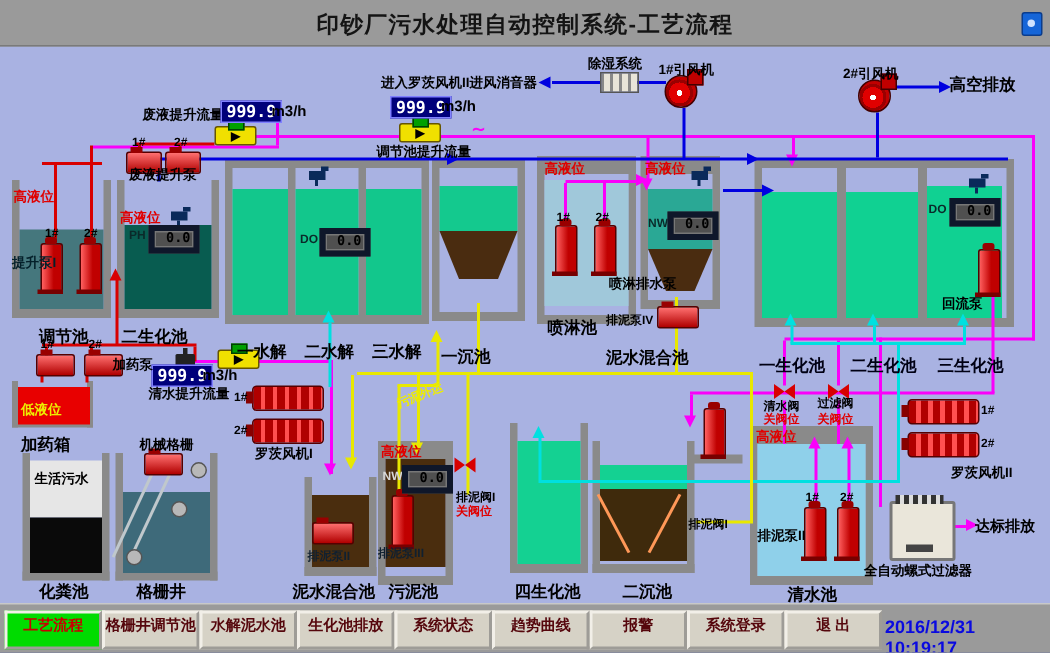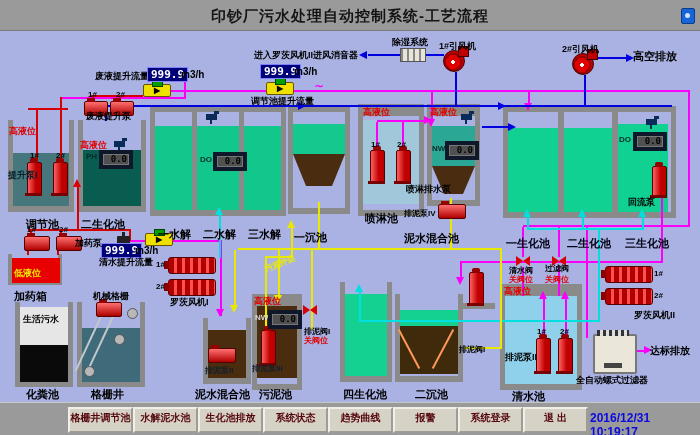--- a/index.html
+++ b/index.html
@@ -352,35 +352,36 @@
   <div class="tname" style="left:26px;top:387px;">化粪池</div>
   <div class="lbl" style="left:93px;top:290px;">机械格栅</div>
   <div class="tname" style="left:91px;top:387px;">格栅井</div>
   <div class="tname" style="left:195px;top:387px;">泥水混合池</div>
   <div class="lbl sz8 dim-t" style="left:205px;top:365px;">排泥泵II</div>
   <div class="tname" style="left:259px;top:387px;">污泥池</div>
   <div class="lbl sz8 dim-t" style="left:252px;top:363px;">排泥泵III</div>
   <div class="tname" style="left:343px;top:387px;">四生化池</div>
   <div class="tname" style="left:415px;top:387px;">二沉池</div>
   <div class="lbl sz8" style="left:459px;top:344px;">排泥阀I</div>
-  <div class="tname" style="left:512px;top:389px;">清水池</div>
+  <div class="tname" style="left:525px;top:389px;">清水池</div>
   <div class="lbl" style="left:505px;top:351px;">排泥泵II</div>
   <div class="lbl sz8" style="left:509px;top:265px;">清水阀</div>
   <div class="lbl sz8 red-t" style="left:509px;top:274px;">关阀位</div>
   <div class="lbl sz8" style="left:545px;top:263px;">过滤阀</div>
   <div class="lbl sz8 red-t" style="left:545px;top:274px;">关阀位</div>
   <div class="lbl sz8" style="left:304px;top:326px;">排泥阀I</div>
   <div class="lbl sz8 red-t" style="left:304px;top:335px;">关阀位</div>
   <div class="lbl" style="left:170px;top:296px;">罗茨风机I</div>
   <div class="lbl" style="left:634px;top:309px;">罗茨风机II</div>
   <div class="lbl" style="left:576px;top:374px;">全自动螺式过滤器</div>
   <div class="lbl sz10" style="left:650px;top:344px;">达标排放</div>
   <div class="lbl sz8 yel-t" style="left:264px;top:258px;transform:rotate(-22deg);">污泥外运</div>
 
   <div class="bottombar"></div>
+  <div class="navbtn active" style="left:3px;">工艺流程</div>
   <div class="navbtn" style="left:68px;">格栅井调节池</div>
   <div class="navbtn" style="left:133px;">水解泥水池</div>
   <div class="navbtn" style="left:198px;">生化池排放</div>
   <div class="navbtn" style="left:263px;">系统状态</div>
   <div class="navbtn" style="left:393px;">报警</div>
   <div class="navbtn" style="left:328px;">趋势曲线</div>
   <div class="navbtn" style="left:458px;">系统登录</div>
   <div class="navbtn" style="left:523px;">退 出</div>
   <div class="clock">2016/12/31 10:19:17</div>
 

